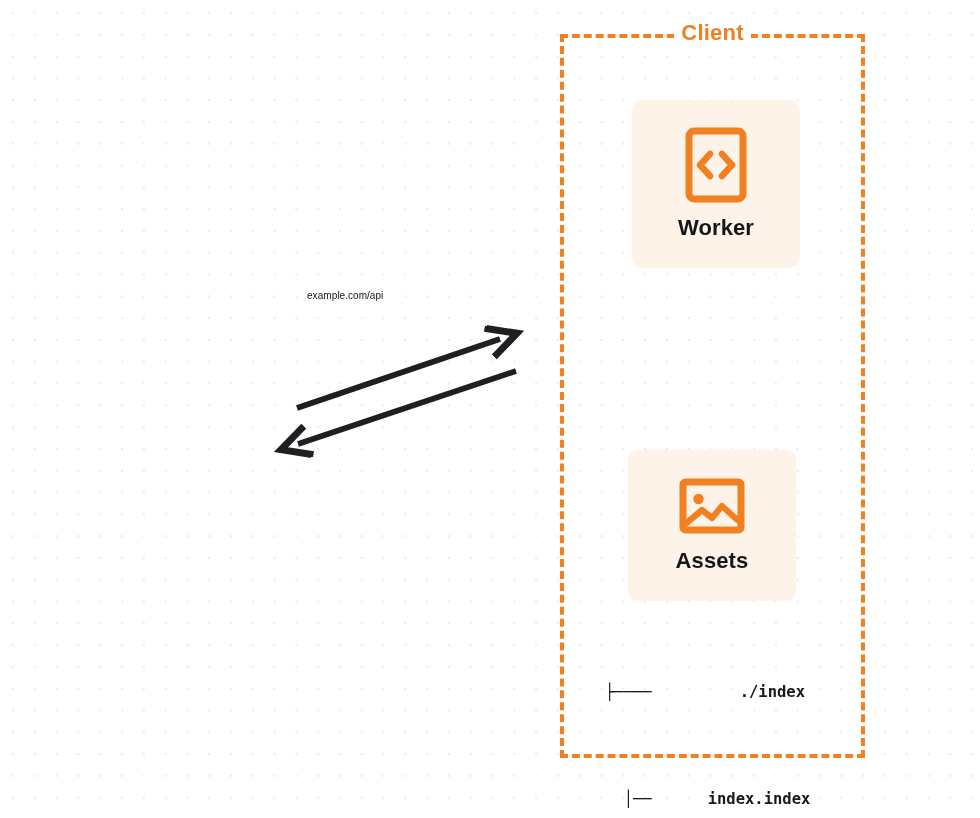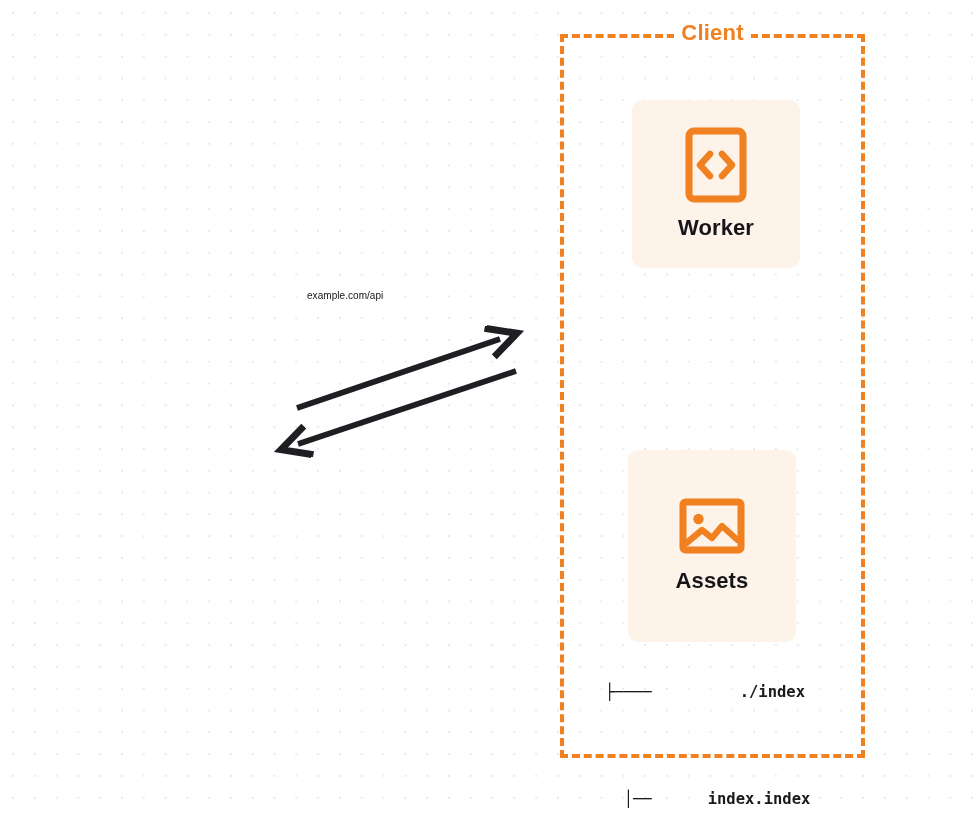--- a/index.html
+++ b/index.html
@@ -82,21 +82,21 @@
   #worker-card {
     left: 632px;
     top: 100px;
     width: 168px;
     height: 168px;
   }
   #assets-card {
     left: 628px;
     top: 450px;
     width: 168px;
-    height: 192px;
+    height: 151px;
   }
   .card .card-icon {
     display: block;
     line-height: 0;
   }
   #worker-card .card-icon { margin-bottom: 12px; }
   #assets-card .card-icon { margin-bottom: 14px; }
   .card .card-label {
     font-size: 22px;
     font-weight: 700;

